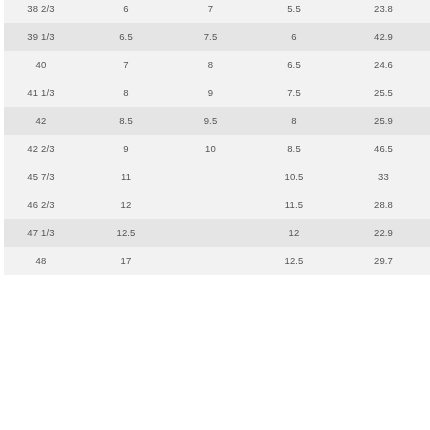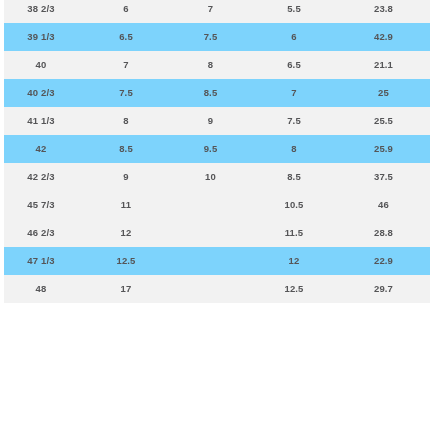--- a/index.html
+++ b/index.html
@@ -14,21 +14,20 @@
     overflow: hidden;
     font-family: "Liberation Sans", sans-serif;
   }
 
   #size-chart {
     position: relative;
     width: 430px;
     height: 328px;
     overflow: hidden;
     background: #ffffff;
-    font-weight: bold;
   }
 
   
   #chart-scroll {
     position: absolute;
     left: 0;
     top: -5px;
     width: 430px;
   }
 
@@ -36,21 +35,21 @@
     width: 430px;
     border-collapse: collapse;
     table-layout: fixed;
   }
 
   table.size-table tr {
     height: 28px;
   }
 
   table.size-table tr.stripe-odd  { background: #f2f2f2; }
-  table.size-table tr.stripe-even { background: #7dd3fc; }
+  table.size-table tr.stripe-even { background: #e5e5e5; }
 
   table.size-table td {
     padding: 0;
     margin: 0;
     border: none;
     text-align: center;
     vertical-align: middle;
     font-size: 9.5px;
     line-height: 28px;
     color: #555557;
@@ -95,56 +94,49 @@
             <td class="col-uk">6.5</td>
             <td class="col-us">7.5</td>
             <td class="col-usw">6</td>
             <td class="col-cm">42.9</td>
           </tr>
           <tr class="stripe-odd">
             <td class="col-eu">40</td>
             <td class="col-uk">7</td>
             <td class="col-us">8</td>
             <td class="col-usw">6.5</td>
-            <td class="col-cm">21.1</td>
-          </tr>
-          <tr class="stripe-even">
-            <td class="col-eu">40 2/3</td>
-            <td class="col-uk">7.5</td>
-            <td class="col-us">8.5</td>
-            <td class="col-usw">7</td>
-            <td class="col-cm">25</td>
+            <td class="col-cm">24.6</td>
           </tr>
           <tr class="stripe-odd">
             <td class="col-eu">41 1/3</td>
             <td class="col-uk">8</td>
             <td class="col-us">9</td>
             <td class="col-usw">7.5</td>
             <td class="col-cm">25.5</td>
           </tr>
           <tr class="stripe-even">
             <td class="col-eu">42</td>
             <td class="col-uk">8.5</td>
             <td class="col-us">9.5</td>
             <td class="col-usw">8</td>
             <td class="col-cm">25.9</td>
           </tr>
           <tr class="stripe-odd">
             <td class="col-eu">42 2/3</td>
             <td class="col-uk">9</td>
             <td class="col-us">10</td>
             <td class="col-usw">8.5</td>
-            <td class="col-cm">37.5</td>
+            <td class="col-cm">46.5</td>
           </tr>
           <tr class="stripe-odd">
             <td class="col-eu">45 7/3</td>
             <td class="col-uk">11</td>
             <td class="col-us"></td>
             <td class="col-usw">10.5</td>
-            <td class="col-cm">46</td>
+            <td class="col-cm">33</td>
           </tr>
           <tr class="stripe-odd">
             <td class="col-eu">46 2/3</td>
             <td class="col-uk">12</td>
             <td class="col-us"></td>
             <td class="col-usw">11.5</td>
             <td class="col-cm">28.8</td>
           </tr>
           <tr class="stripe-even">
             <td class="col-eu">47 1/3</td>

